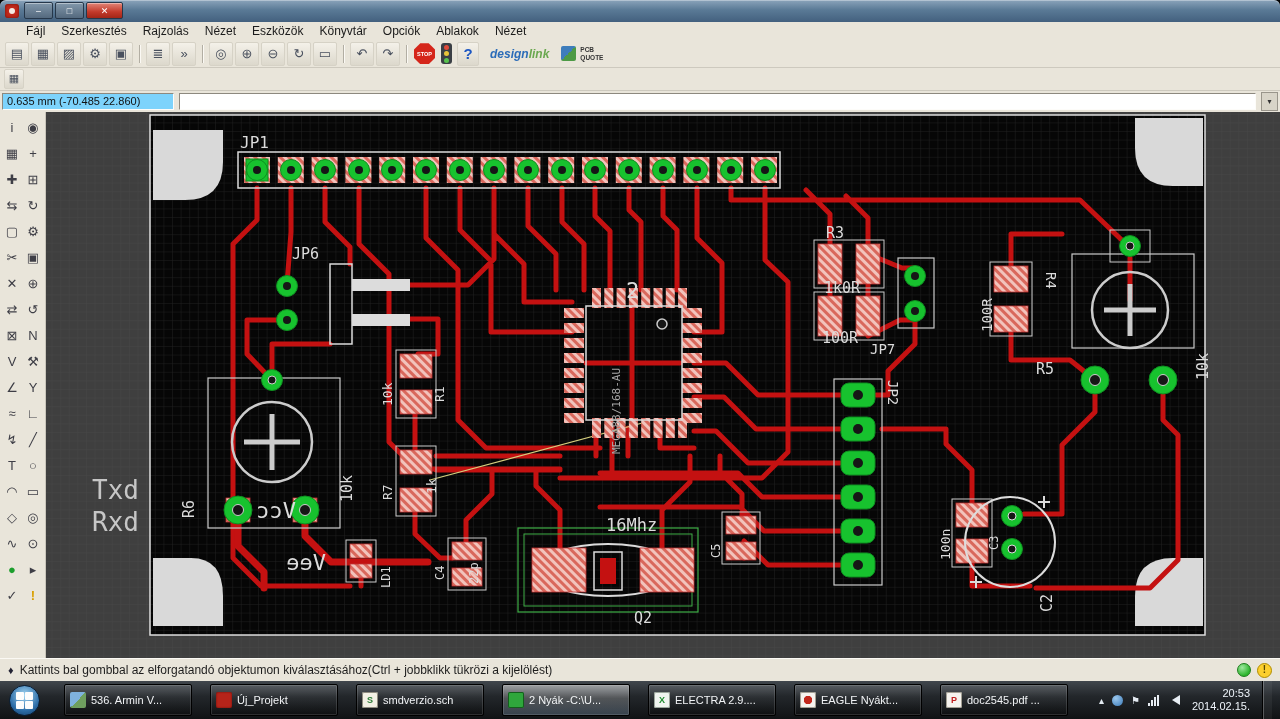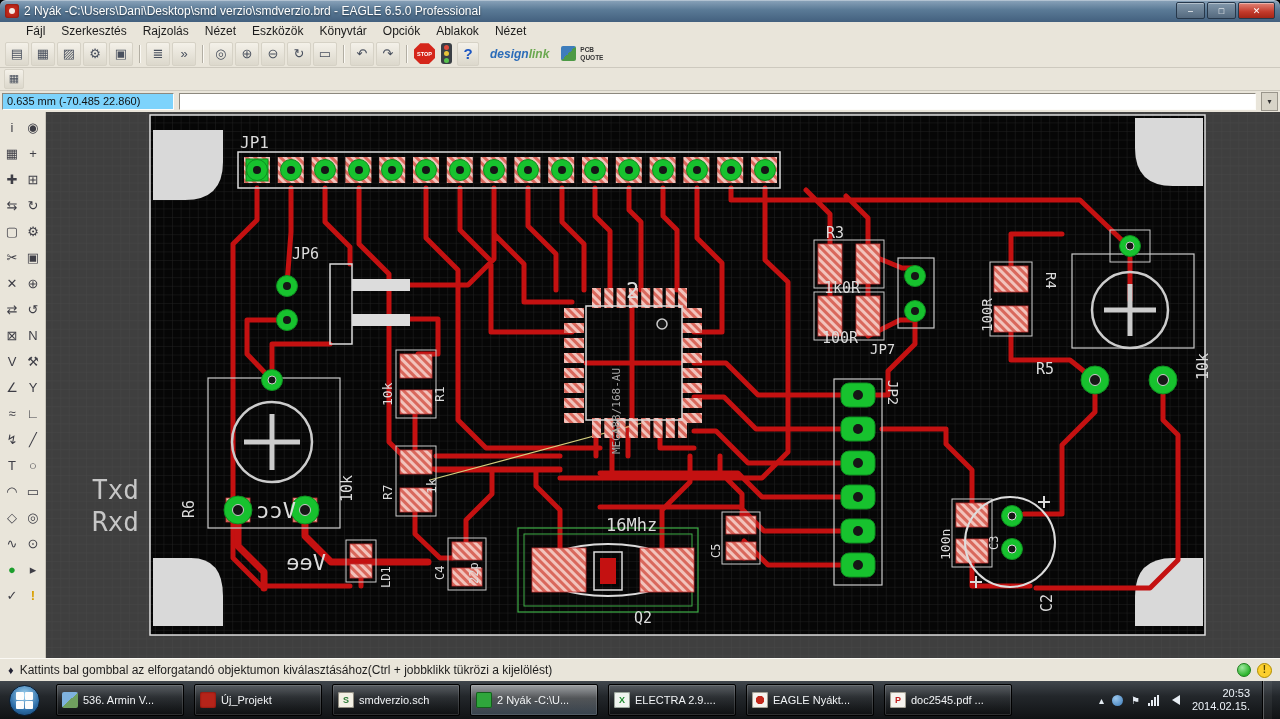--- a/index.html
+++ b/index.html
@@ -69,21 +69,21 @@
     font-size:12px;color:#1d1d1d;padding:0 8px;gap:6px;}
   .diamond{color:#223;font-size:11px;}
   .status-spacer{flex:1;}
   .sgreen{width:12px;height:12px;border-radius:50%;background:radial-gradient(circle at 35% 30%,#9fe89f,#2db52d 70%);
     border:1px solid #1d7d1d;}
   .swarn{width:13px;height:13px;border-radius:50%;background:#fccf2e;border:1px solid #b08c00;color:#5a4a00;
     font-size:10px;font-weight:bold;display:flex;align-items:center;justify-content:center;line-height:1;}
 
   
   .taskbar{height:38px;background:linear-gradient(#41474d,#23272b 40%,#101214);display:flex;align-items:stretch;
-    padding:0 2px;gap:10px;}
+    padding:0 2px;gap:18px;}
   .orb{width:44px;display:flex;align-items:center;justify-content:center;}
   .orb-circle{width:29px;height:29px;border-radius:50%;border:1px solid #0a1f36;
     background:radial-gradient(circle at 50% 32%,#a6d8f4,#2e6ea8 62%,#113a64);
     display:grid;grid-template-columns:8px 8px;grid-template-rows:8px 8px;gap:1px;place-content:center;}
   .orb-circle span{background:#fdfdfd;border-radius:1px;display:block;}
   .task-item{width:116px;border-radius:2px;border:1px solid #000;margin:3px 0;
     background:linear-gradient(rgba(255,255,255,.16),rgba(255,255,255,.04) 45%,rgba(0,0,0,.28));
     box-shadow:inset 0 0 0 1px rgba(255,255,255,.13);
     display:flex;align-items:center;gap:5px;padding:0 5px;color:#f1f3f5;font-size:11px;}
   .task-item.active{background:linear-gradient(rgba(255,255,255,.5),rgba(255,255,255,.22) 45%,rgba(140,170,200,.3));}
@@ -111,21 +111,20 @@
     background:rgba(255,255,255,.05);}
   .brdtext{font-family:"DejaVu Sans Mono",monospace;}
 </style>
 </head>
 <body>
 
 <div id="app">
 
   <div class="titlebar">
     <div class="app-icon"></div>
-    <span class="title-text">2 Nyák -C:\Users\Dani\Desktop\smd verzio\smdverzio.brd - EAGLE 6.5.0 Professional</span>
     <div class="winbtns">
       <div class="winbtn">–</div>
       <div class="winbtn">□</div>
       <div class="winbtn close">✕</div>
     </div>
   </div>
 
   <div class="menubar">
     <span class="menu-item">Fájl</span>
     <span class="menu-item">Szerkesztés</span>

